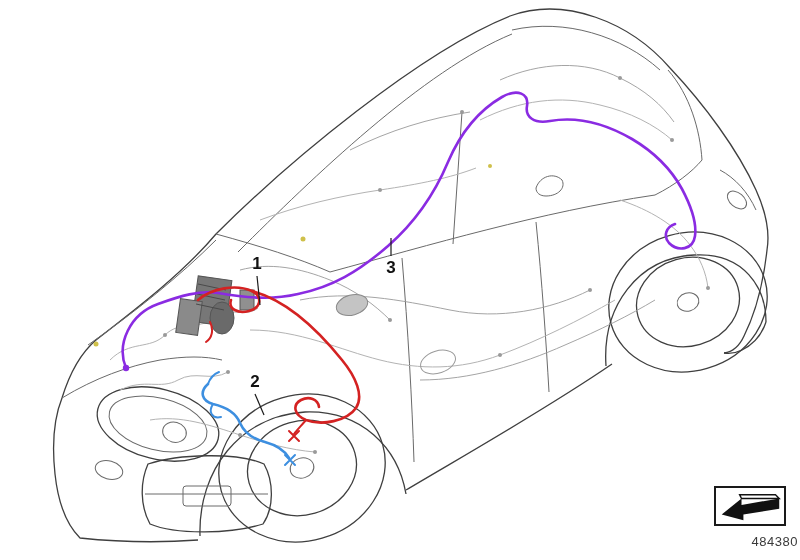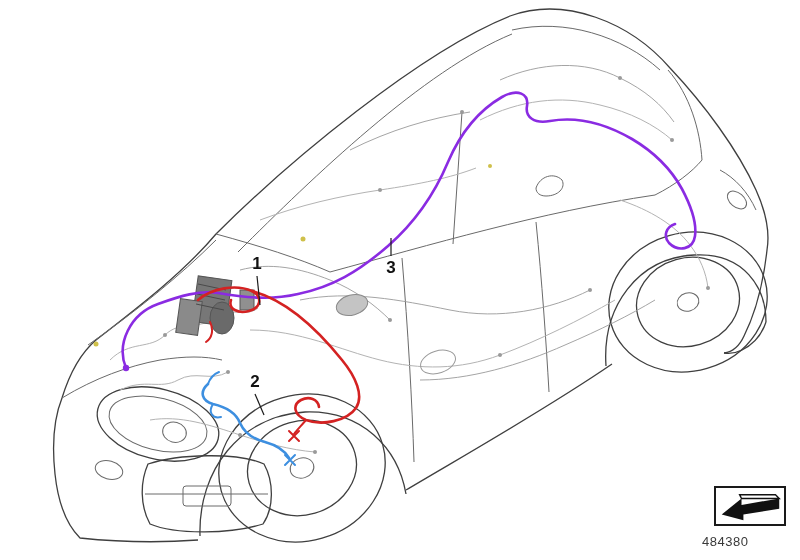--- a/index.html
+++ b/index.html
@@ -8,21 +8,21 @@
   svg.diagram{position:absolute;left:0;top:0;}
   .body-ln{stroke:#3f3f3f;fill:none;stroke-width:1.3;}
   .body-thin{stroke:#6a6a6a;fill:none;stroke-width:1;}
   .detail{stroke:#b3b3b3;fill:none;stroke-width:1;}
   .detail2{stroke:#9a9a9a;fill:none;stroke-width:0.9;}
   .wire{fill:none;stroke-width:2.6;stroke-linecap:round;stroke-linejoin:round;}
   .wire-thin{fill:none;stroke-width:2;stroke-linecap:round;}
   .leader{stroke:#1a1a1a;stroke-width:1.2;}
   .callout{position:absolute;font-weight:bold;font-size:17px;color:#111;width:18px;text-align:center;cursor:pointer;user-select:none;}
   .icon-box{position:absolute;left:714px;top:486px;width:72px;height:40px;border:2px solid #1a1a1a;background:#fff;display:flex;align-items:center;justify-content:center;box-sizing:border-box;}
-  .part-number{position:absolute;left:702px;top:534px;width:96px;text-align:left;font-size:13px;color:#3a3a3a;letter-spacing:0.5px;}
+  .part-number{position:absolute;left:702px;top:534px;width:96px;text-align:right;font-size:13px;color:#3a3a3a;letter-spacing:0.5px;}
 </style>
 </head>
 <body>
 
 <div class="stage">
 
   <svg class="diagram" width="800" height="560" viewBox="0 0 800 560">
 
     <g>
 

